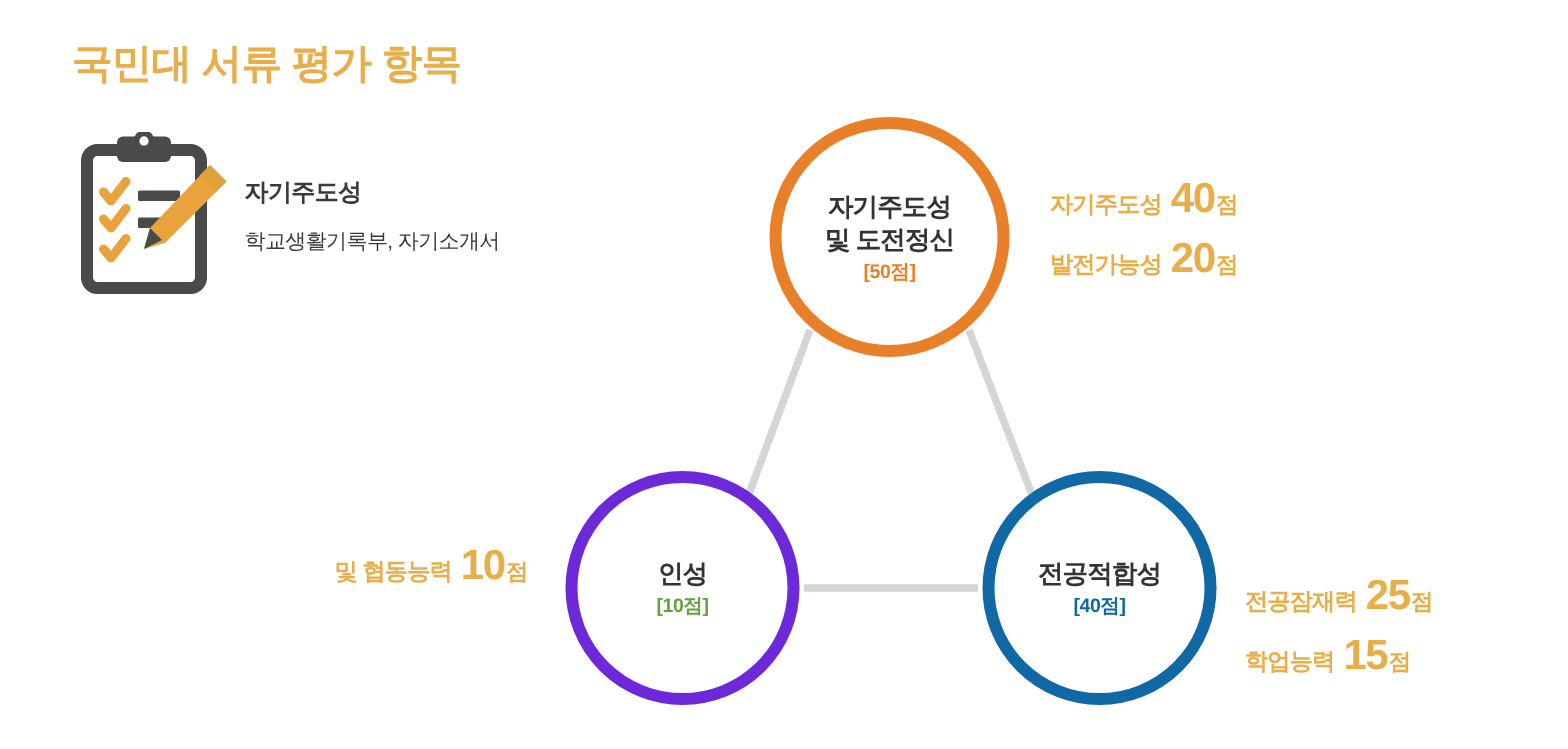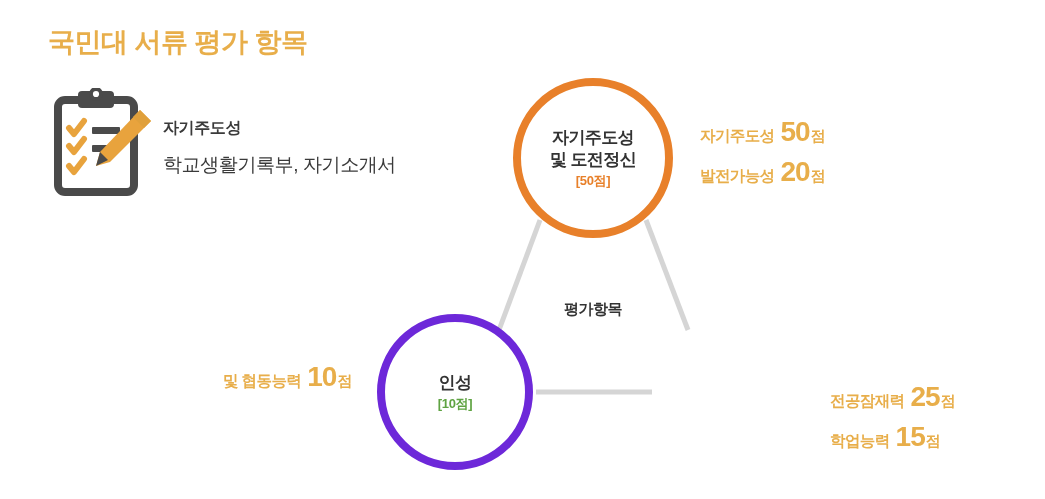--- a/index.html
+++ b/index.html
@@ -50,21 +50,21 @@
   }
   .doc-title {
     font-size: 16px;
     font-weight: bold;
     color: #3A3A3A;
     letter-spacing: -0.4px;
     margin-bottom: 13px;
     white-space: nowrap;
   }
   .doc-sub {
-    font-size: 19px;
+    font-size: 14px;
     font-weight: normal;
     color: #3A3A3A;
     letter-spacing: -0.4px;
     white-space: nowrap;
   }
 
   
   .connectors {
     position: absolute;
     left: 0;
@@ -229,38 +229,41 @@
 
   <svg class="connectors" viewBox="0 0 1045 499" xmlns="http://www.w3.org/2000/svg">
 
     <line x1="540" y1="220" x2="499" y2="330" stroke="#D5D5D5" stroke-width="5"></line>
 
     <line x1="646" y1="220" x2="688" y2="330" stroke="#D5D5D5" stroke-width="5"></line>
 
     <line x1="536" y1="392" x2="652" y2="392" stroke="#D5D5D5" stroke-width="5"></line>
   </svg>
 
-  <div class="center-caption">평가항목</div>
 
   <div class="node" id="node-top">
     <div class="node-label">자기주도성</div>
     <div class="node-label">및 도전정신</div>
     <div class="node-score">[50점]</div>
   </div>
 
   <div class="node" id="node-left">
     <div class="node-label">인성</div>
     <div class="node-score">[10점]</div>
   </div>
 
+  <div class="node" id="node-right">
+    <div class="node-label">전공적합성</div>
+    <div class="node-score">[40점]</div>
+  </div>
 
   <div class="side-group" id="side-top-right">
     <div class="side-row">
       <span class="side-name">자기주도성</span>
-      <span class="side-num">50</span>
+      <span class="side-num">40</span>
       <span class="side-unit">점</span>
     </div>
     <div class="side-row">
       <span class="side-name">발전가능성</span>
       <span class="side-num">20</span>
       <span class="side-unit">점</span>
     </div>
   </div>
 
   <div class="side-group" id="side-bottom-right">

